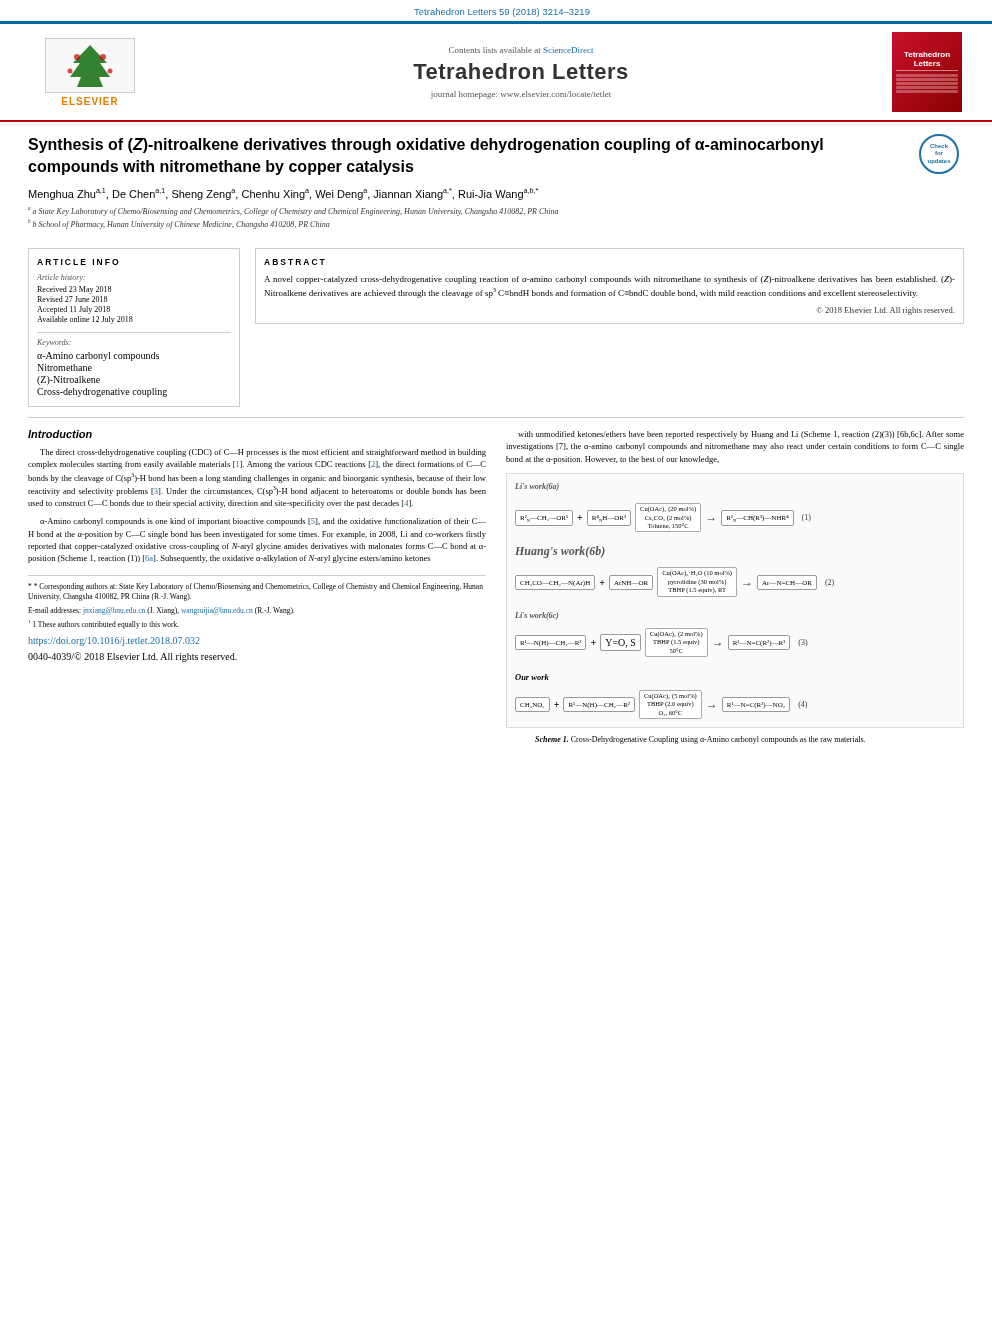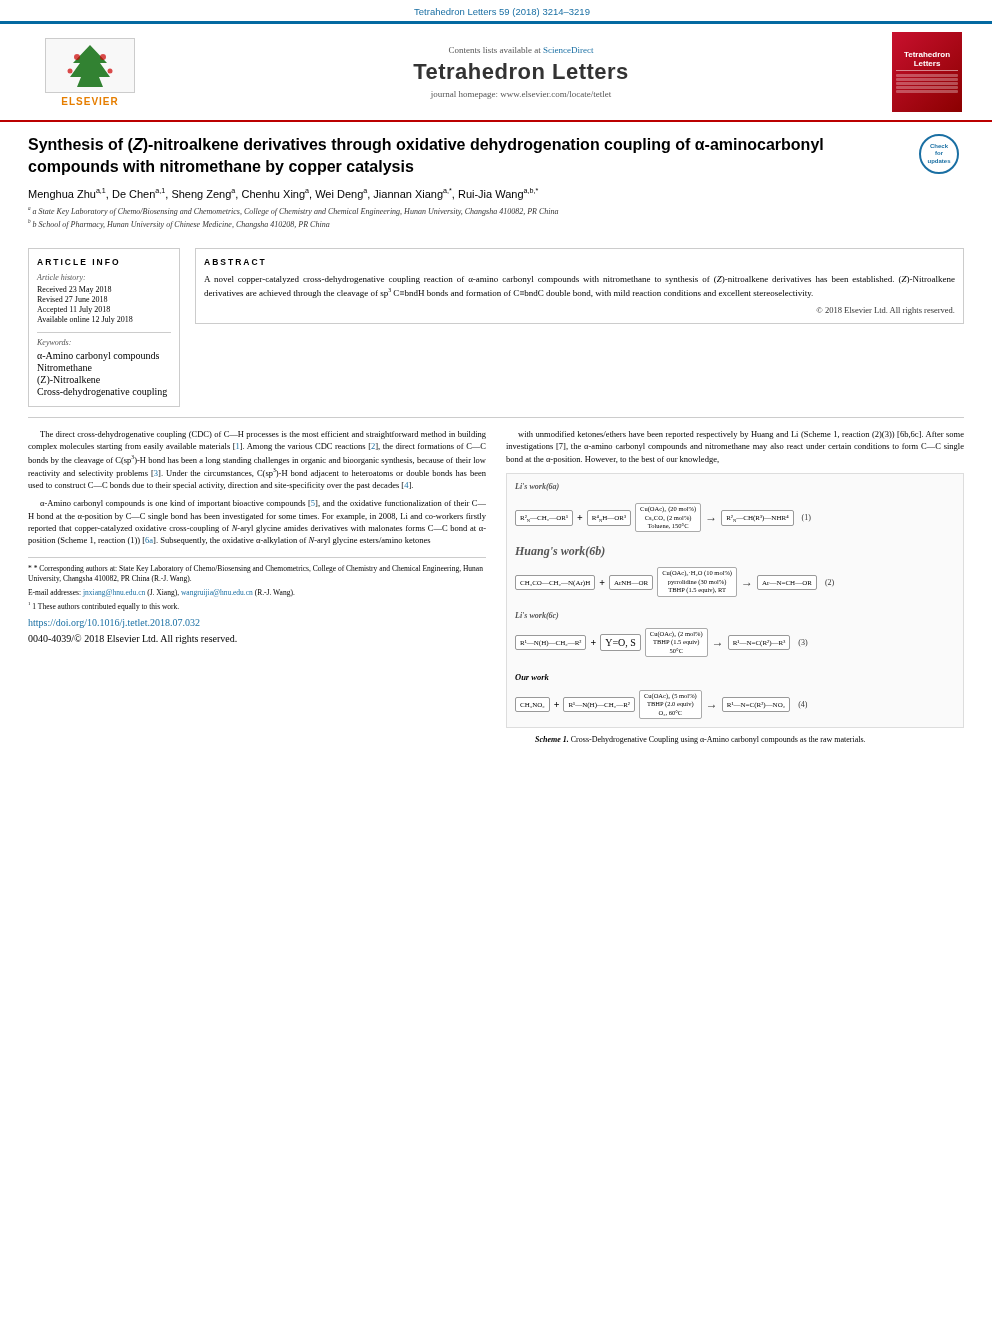--- a/index.html
+++ b/index.html
@@ -194,21 +194,21 @@
       margin-bottom: 2px;
     }
 
     
     .two-col {
       display: flex;
       gap: 15px;
       margin-bottom: 10px;
     }
     .left-col {
-      width: 152px;
+      width: 212px;
       flex-shrink: 0;
     }
     .right-col {
       flex: 1;
     }
 
     
     .article-info-box {
       border: 1px solid #ccc;
       padding: 8px;
@@ -534,20 +534,21 @@
           <div class="copyright-line">© 2018 Elsevier Ltd. All rights reserved.</div>
         </div>
       </div>
     </div>
 
     <hr class="section-hr">
 
     <div class="body-two-col">
 
       <div class="body-left">
+        <div class="section-title">Introduction</div>
 
         <p class="body-paragraph">
           The direct cross-dehydrogenative coupling (CDC) of C—H processes is the most efficient and straightforward method in building complex molecules starting from easily available materials [<a class="ref-link">1</a>]. Among the various CDC reactions [<a class="ref-link">2</a>], the direct formations of C—C bonds by the cleavage of C(sp<sup>3</sup>)-H bond has been a long standing challenges in organic and bioorganic synthesis, because of their low reactivity and selectivity problems [<a class="ref-link">3</a>]. Under the circumstances, C(sp<sup>3</sup>)-H bond adjacent to heteroatoms or double bonds has been used to construct C—C bonds due to their special activity, direction and site-specificity over the past decades [<a class="ref-link">4</a>].
         </p>
 
         <p class="body-paragraph">
           α-Amino carbonyl compounds is one kind of important bioactive compounds [<a class="ref-link">5</a>], and the oxidative functionalization of their C—H bond at the α-position by C—C single bond has been investigated for some times. For example, in 2008, Li and co-workers firstly reported that copper-catalyzed oxidative cross-coupling of <span class="italic">N</span>-aryl glycine amides derivatives with malonates forms C—C bond at α-position (Scheme 1, reaction (1)) [<a class="ref-link">6a</a>]. Subsequently, the oxidative α-alkylation of <span class="italic">N</span>-aryl glycine esters/amino ketones
         </p>
 
         <div class="footnote-area">

